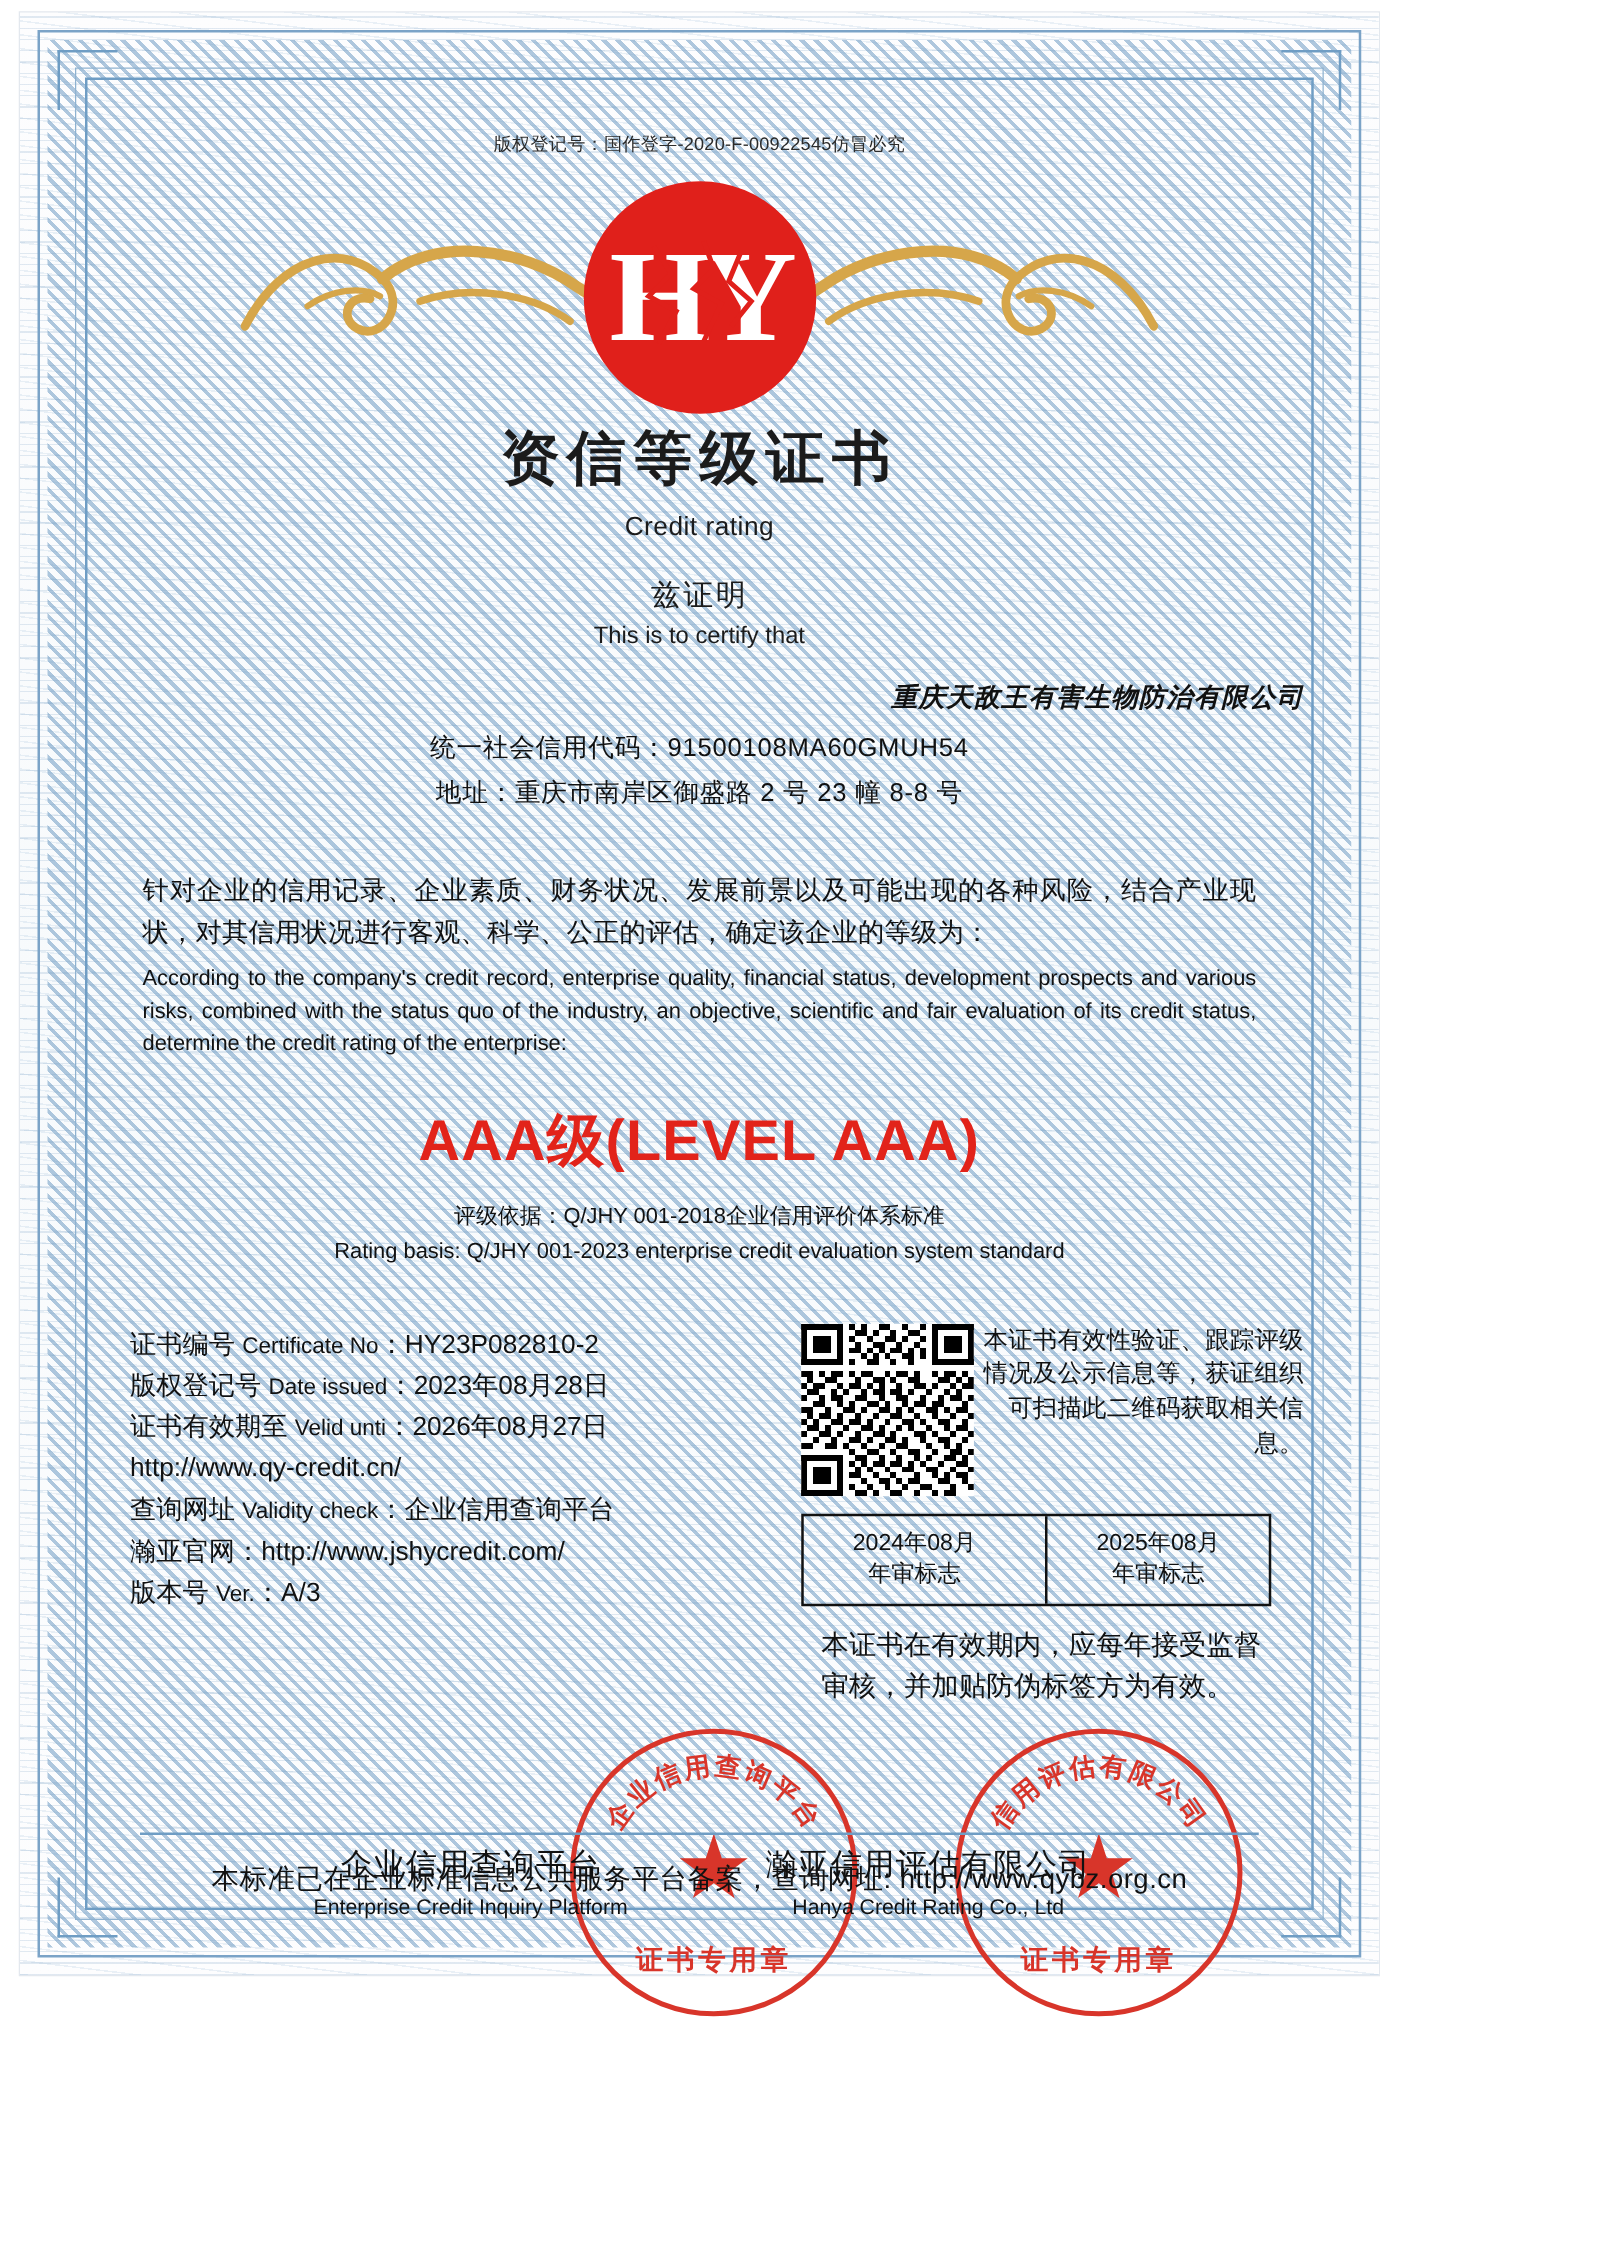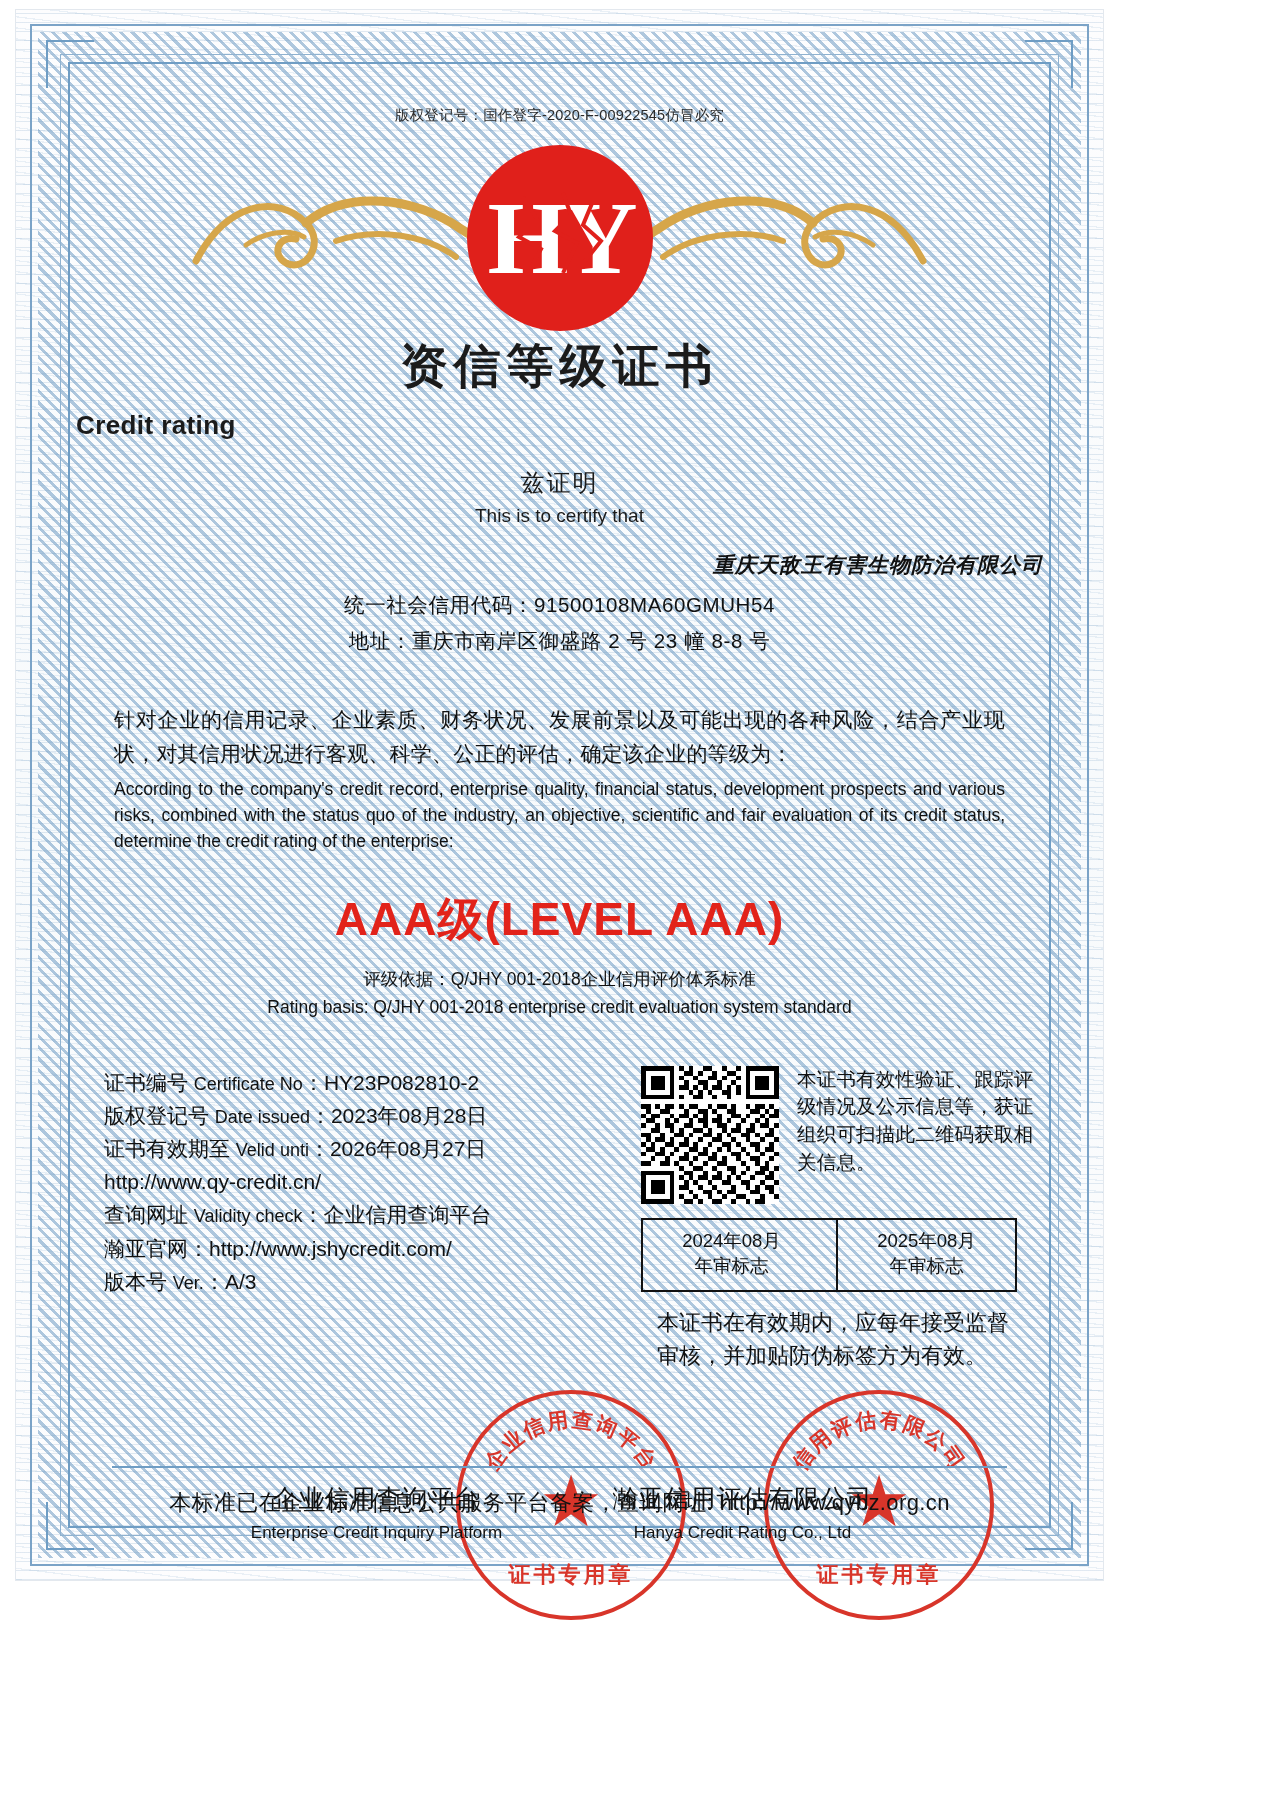--- a/index.html
+++ b/index.html
@@ -144,25 +144,25 @@
 
   .title-cn {
     text-align: center;
     font-size: 47px;
     font-weight: 700;
     color: #1b1b1b;
     letter-spacing: 6px;
     margin-top: -6px;
   }
   .title-en {
-    font-size: 26px;
+    text-align: center;
+    font-size: 21px;
     color: #1b1b1b;
     margin-top: 12px;
     letter-spacing: 0.4px;
-    font-weight: bold;
   }
   .certify-cn {
     text-align: center;
     font-size: 24px;
     color: #1b1b1b;
     margin-top: 26px;
     letter-spacing: 2px;
   }
   .certify-en {
     text-align: center;
@@ -247,21 +247,22 @@
   }
   .detail-line .lbl-en { font-size: 18px; margin-top: 46px; }
 
   .details-right {
     flex: 1;
     display: flex;
     flex-direction: column;
   }
   .qr-row {
     display: flex;
-    gap: 18px;
+    gap: 2px;
+    text-align: right;
   }
   .qr {
     width: 138px;
     height: 138px;
     flex: none;
     background: #ffffff;
   }
   .qr-note {
     font-size: 19.5px;
     color: #111111;
@@ -433,21 +434,21 @@
       <span>地址：</span><span>重庆市南岸区御盛路 2 号 23 幢 8-8 号</span>
     </div>
 
     <div class="body-block">
       <div class="body-cn">针对企业的信用记录、企业素质、财务状况、发展前景以及可能出现的各种风险，结合产业现状，对其信用状况进行客观、科学、公正的评估，确定该企业的等级为：</div>
       <div class="body-en">According to the company's credit record, enterprise quality, financial status, development prospects and various risks, combined with the status quo of the industry, an objective, scientific and fair evaluation of its credit status, determine the credit rating of the enterprise:</div>
     </div>
 
     <div class="level">AAA级(LEVEL AAA)</div>
     <div class="basis-cn">评级依据：Q/JHY 001-2018企业信用评价体系标准</div>
-    <div class="basis-en">Rating basis: Q/JHY 001-2018 enterprise credit evaluation system standard</div>
+    <div class="basis-en">Rating basis: Q/JHY 001-2023 enterprise credit evaluation system standard</div>
 
     <div class="details-row">
       <div class="details-left">
         <div class="detail-line">
           <span>证书编号</span>
           <span class="lbl-en">Certificate No</span><span>：</span><span>HY23P082810-2</span>
         </div>
         <div class="detail-line">
           <span>版权登记号</span>
           <span class="lbl-en">Date issued</span><span>：</span><span>2023年08月28日</span>

